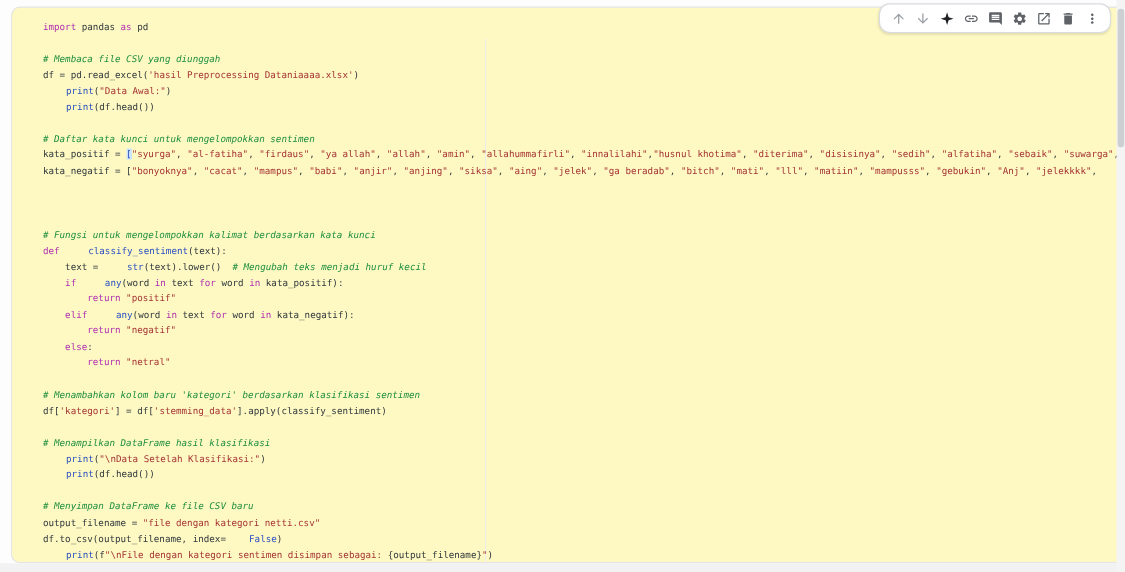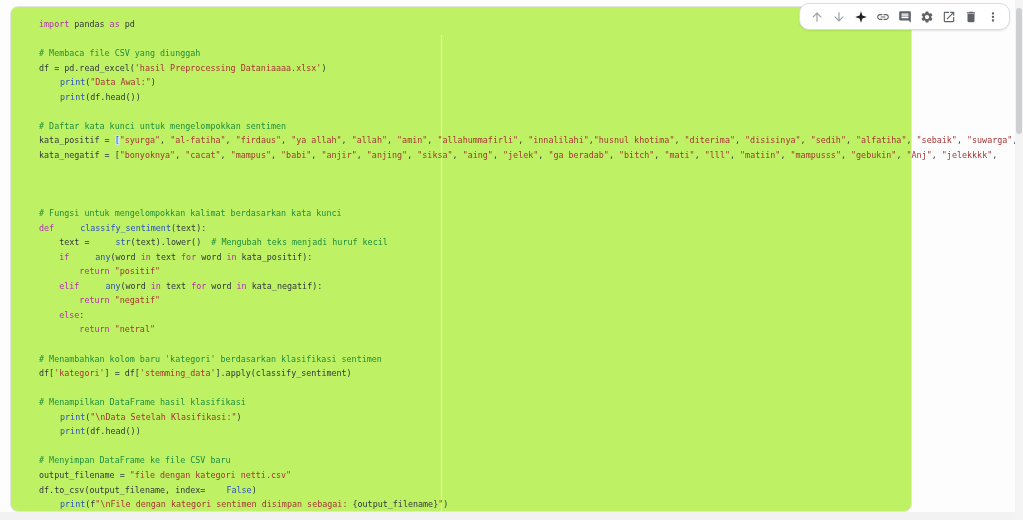--- a/index.html
+++ b/index.html
@@ -1,40 +1,40 @@
 <!DOCTYPE html>
 <html><head>
 <meta charset="utf-8">
 <style>
   html,body{margin:0;padding:0;}
   body{
     width:1023px;height:520px;position:relative;overflow:hidden;
     background:#fdfdfd;font-family:"Liberation Sans",sans-serif;
   }
   .cell{
-    position:absolute;left:10px;top:6px;width:902px;height:506px;
-    background:#bef264;border:1px solid #e4e4e4;border-radius:8px;
+    position:absolute;left:10px;top:6px;width:1013px;height:506px;
+    background:#fef9c3;border:1px solid #e4e4e4;border-radius:8px;
     box-sizing:border-box;
   }
   .seam{
     position:absolute;left:430px;top:28px;width:1px;height:484px;
     background:#ededed;
   }
   .code{
     position:absolute;left:28px;top:10px;width:986px;height:498px;
     overflow:hidden;
     font-family:"DejaVu Sans Mono","Liberation Mono",monospace;
     font-size:8.4px;line-height:14.55px;
     white-space:pre;color:var(--plain);
   }
   .code .line{height:14.55px;}
   .tk-k{color:var(--keyword);}
   .tk-b{color:var(--builtin);margin-left:21px;}
   .tk-s{color:var(--string);margin-top:15px;}
-  .tk-c{color:var(--comment);}
+  .tk-c{color:var(--comment);font-style:italic;}
   .tk-p{color:var(--plain);}
   .tk-mb{color:var(--builtin);background:var(--bracket-bg);}
   .toolbar{
     position:absolute;right:13px;top:3px;height:27px;
     display:flex;align-items:center;gap:7px;padding:0 9px;
     background:#ffffff;border:1px solid #dadce0;border-radius:10px;
     box-shadow:0 1px 2px rgba(0,0,0,.10);box-sizing:border-box;z-index:5;
   }
   .tb-btn{
     border:none;background:none;padding:0;margin:0;width:15px;height:15px;

